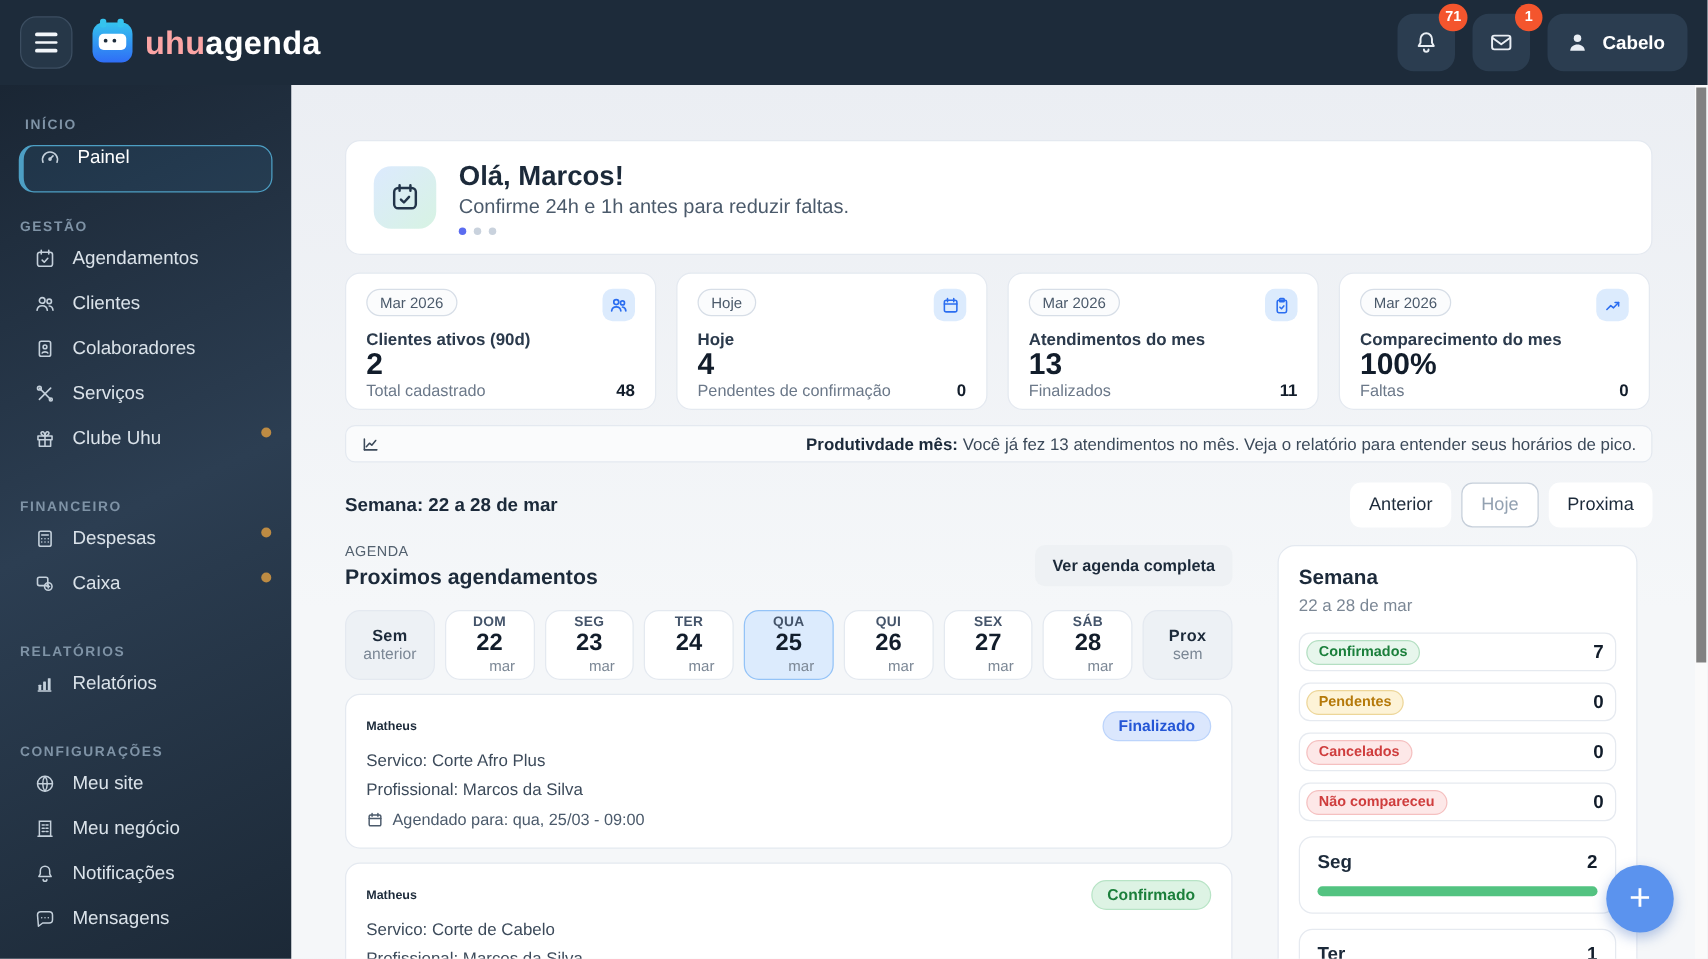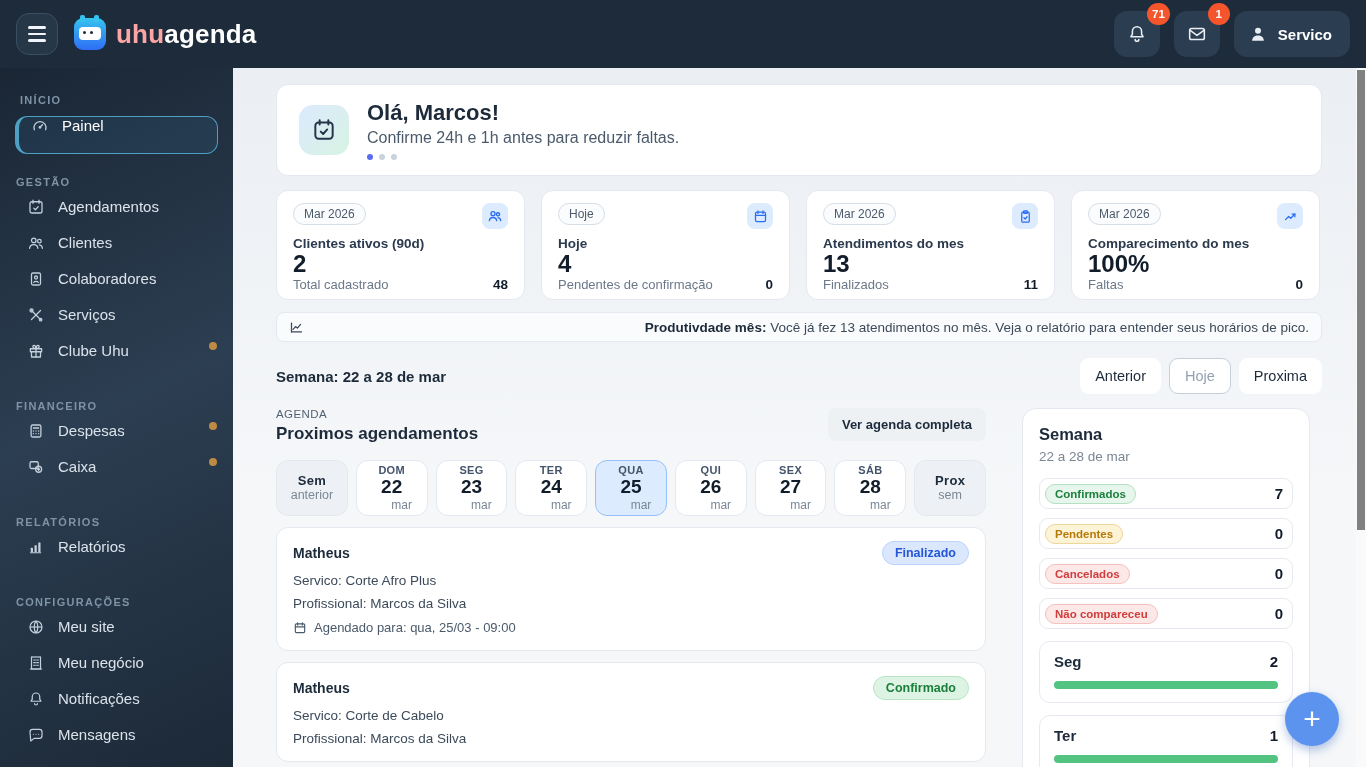--- a/index.html
+++ b/index.html
@@ -24,21 +24,21 @@
   
   .sidebar { position:absolute; top:68px; left:0; width:233px; height:699px; background:linear-gradient(155deg,#1a2634 0%,#2c3e52 48%,#1c2937 100%); z-index:20; }
   .sec-label { padding:22px 16px 10px 16px; font-size:11px; font-weight:bold; letter-spacing:1.3px; color:#7f93a6; }
   .sec-label.first { padding-top:26px;padding-left:20px; }
   .item { height:36px; display:flex; align-items:flex-start; gap:13px; padding:0 16px 0 27px; color:#dbe3ea; font-size:15px; cursor:pointer; }
   .item .ic { width:18px; height:18px; color:#c4d0db; flex:none; display:flex; }
   .item.active { height:38px; margin:0 15px; padding:0 12px; border:1.5px solid #4d9fc4; border-left-width:4px; border-radius:12px; background:rgba(60,130,180,0.14); color:#ffffff; }
   .dot { width:8px; height:8px; border-radius:50%; background:#bd8b43; margin-left:auto; }
 
   
-  .main { position:absolute; top:68px; left:233px; width:1123px; height:699px; background:linear-gradient(180deg,#ebeef3 0%,#f5f7f9 60%); padding:16px 34px 0 43px; overflow:hidden; }
+  .main { position:absolute; top:68px; left:233px; width:1123px; height:699px; background:linear-gradient(180deg,#ebeef3 0%,#f5f7f9 60%); padding:44px 34px 0 43px; overflow:hidden; }
 
   .greet-card { width:1046px; height:92px; background:#fff; border:1px solid #e4e9f0; border-radius:12px; display:flex; align-items:center; padding:0 22px; gap:18px; }
   .gicon { width:50px; height:50px; border-radius:14px; background:linear-gradient(135deg,#dceafe 0%,#d7f3e3 100%); display:flex; align-items:center; justify-content:center; color:#22354a; }
   .gtitle { font-size:22px; font-weight:bold; color:#1c2a3a; }
   .gsub { font-size:16px; color:#4b5a6b; margin-top:3px; }
   .gdots { display:flex; gap:6px; margin-top:7px; }
   .gdots i { width:6px; height:6px; border-radius:50%; background:#c9d2dd; }
   .gdots i.on { background:#5b6cf0; }
 
   .cards { display:flex; gap:16px; margin-top:14px; }
@@ -76,21 +76,21 @@
   .pill .l1 { font-size:11px; font-weight:bold; color:#44546a; letter-spacing:.3px; }
   .pill .l2 { font-size:19px; font-weight:bold; color:#121d2b; line-height:1.15; }
   .pill .l3 { font-size:12px; color:#7b8795;margin-left:20px; }
   .pill.sel { background:#dcebfd; border:1.5px solid #94c3f7; }
   .pill.nav { background:#edf1f5; }
   .pill.nav .l1 { font-size:13px; color:#1c2a3a; }
   .pill.nav .l2 { font-size:12.5px; font-weight:normal; color:#7b8795; }
 
   .apt { width:710px; background:#fff; border:1px solid #e4e9f0; border-radius:12px; padding:13px 16px 15px 16px; margin-top:11px; }
   .apt-head { display:flex; align-items:center; }
-  .aname { font-size:14px; font-weight:bold; color:#1c2a3a; }
+  .aname { font-size:10px; font-weight:bold; color:#1c2a3a; }
   .status { margin-left:auto; font-size:12.5px; font-weight:bold; border-radius:12px; padding:4px 12px; }
   .status.blue { color:#2456d6; background:#dbe7fd; border:1px solid #bcd4fb; }
   .status.green { color:#1b7f3b; background:#ddf3e4; border:1px solid #b8e4c6; }
   .aline { font-size:13.5px; color:#3c4a5a; margin-top:8px; }
   .asched { font-size:13px; color:#4b5a6b; margin-top:9px; display:flex; align-items:center; gap:7px; }
   .asched .ic { display:flex; color:#4b5a6b; }
 
   .panel { width:288px; background:#fff; border:1px solid #e4e9f0; border-radius:14px; padding:16px; height:420px; }
   .ptitle { font-size:16.5px; font-weight:bold; color:#1c2a3a; }
   .psub { font-size:13.5px; color:#7b8795; margin-top:5px; }
@@ -148,21 +148,21 @@
       </span>
       <span class="badge">1</span>
     </div>
     <div class="userbtn">
       <span>
         <svg width="20" height="20" viewBox="0 0 24 24" fill="currentColor">
             <circle cx="12" cy="8" r="3.6"></circle>
             <path d="M5 20c0-4 3.4-6.2 7-6.2S19 16 19 20z"></path>
           </svg>
       </span>
-      <span>Servico</span>
+      <span>Cabelo</span>
     </div>
   </div>
 </div>
 
 <div class="sidebar">
   <div class="sec-label first">INÍCIO</div>
   <div class="item active">
     <span class="ic">
       <svg width="18" height="18" viewBox="0 0 24 24" fill="none" stroke="currentColor" stroke-width="1.7" stroke-linecap="round">
           <path d="M4.5 17a8 8 0 1 1 15 0"></path>

